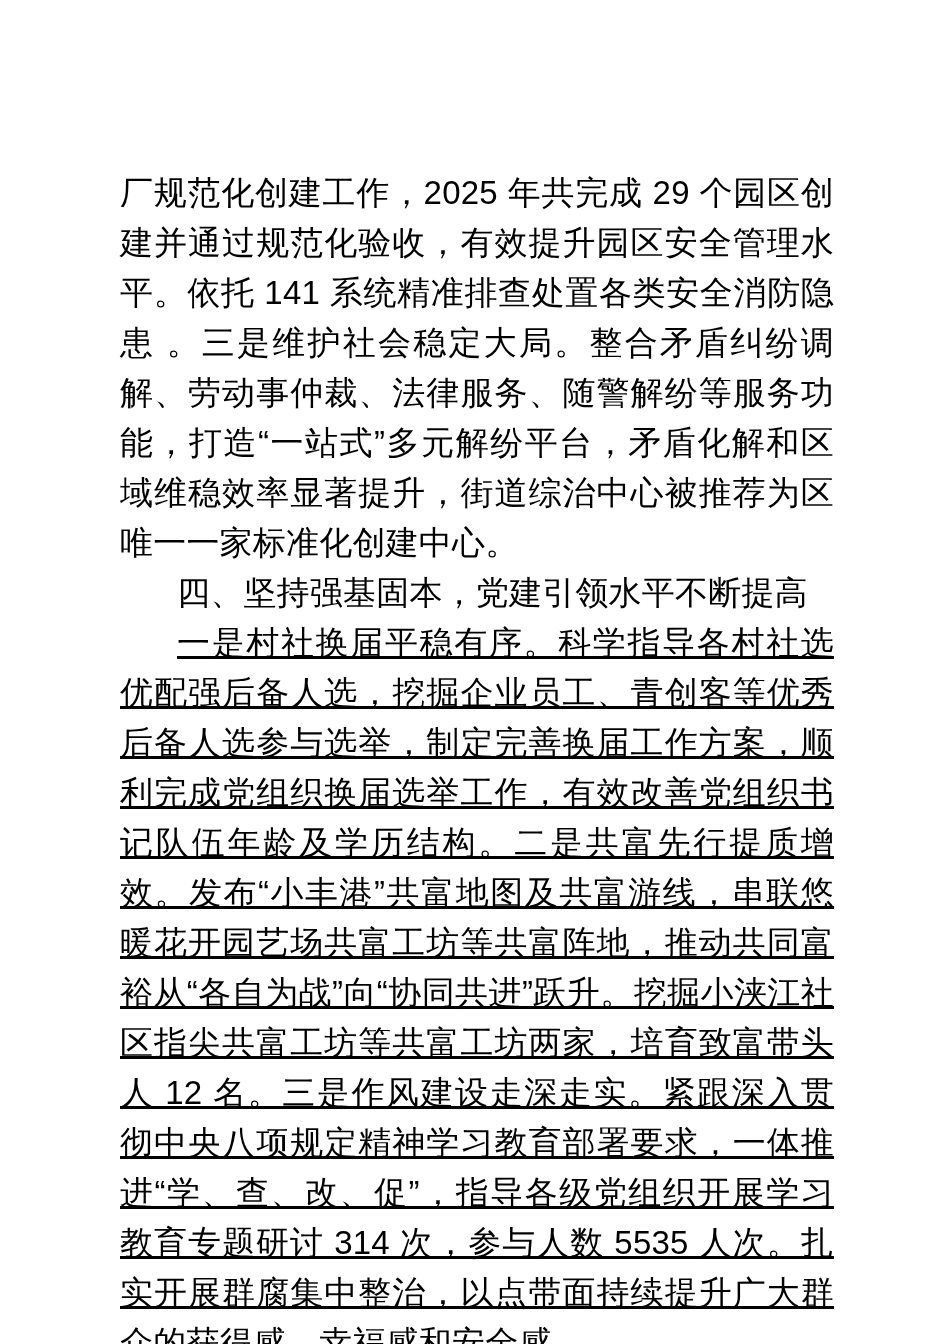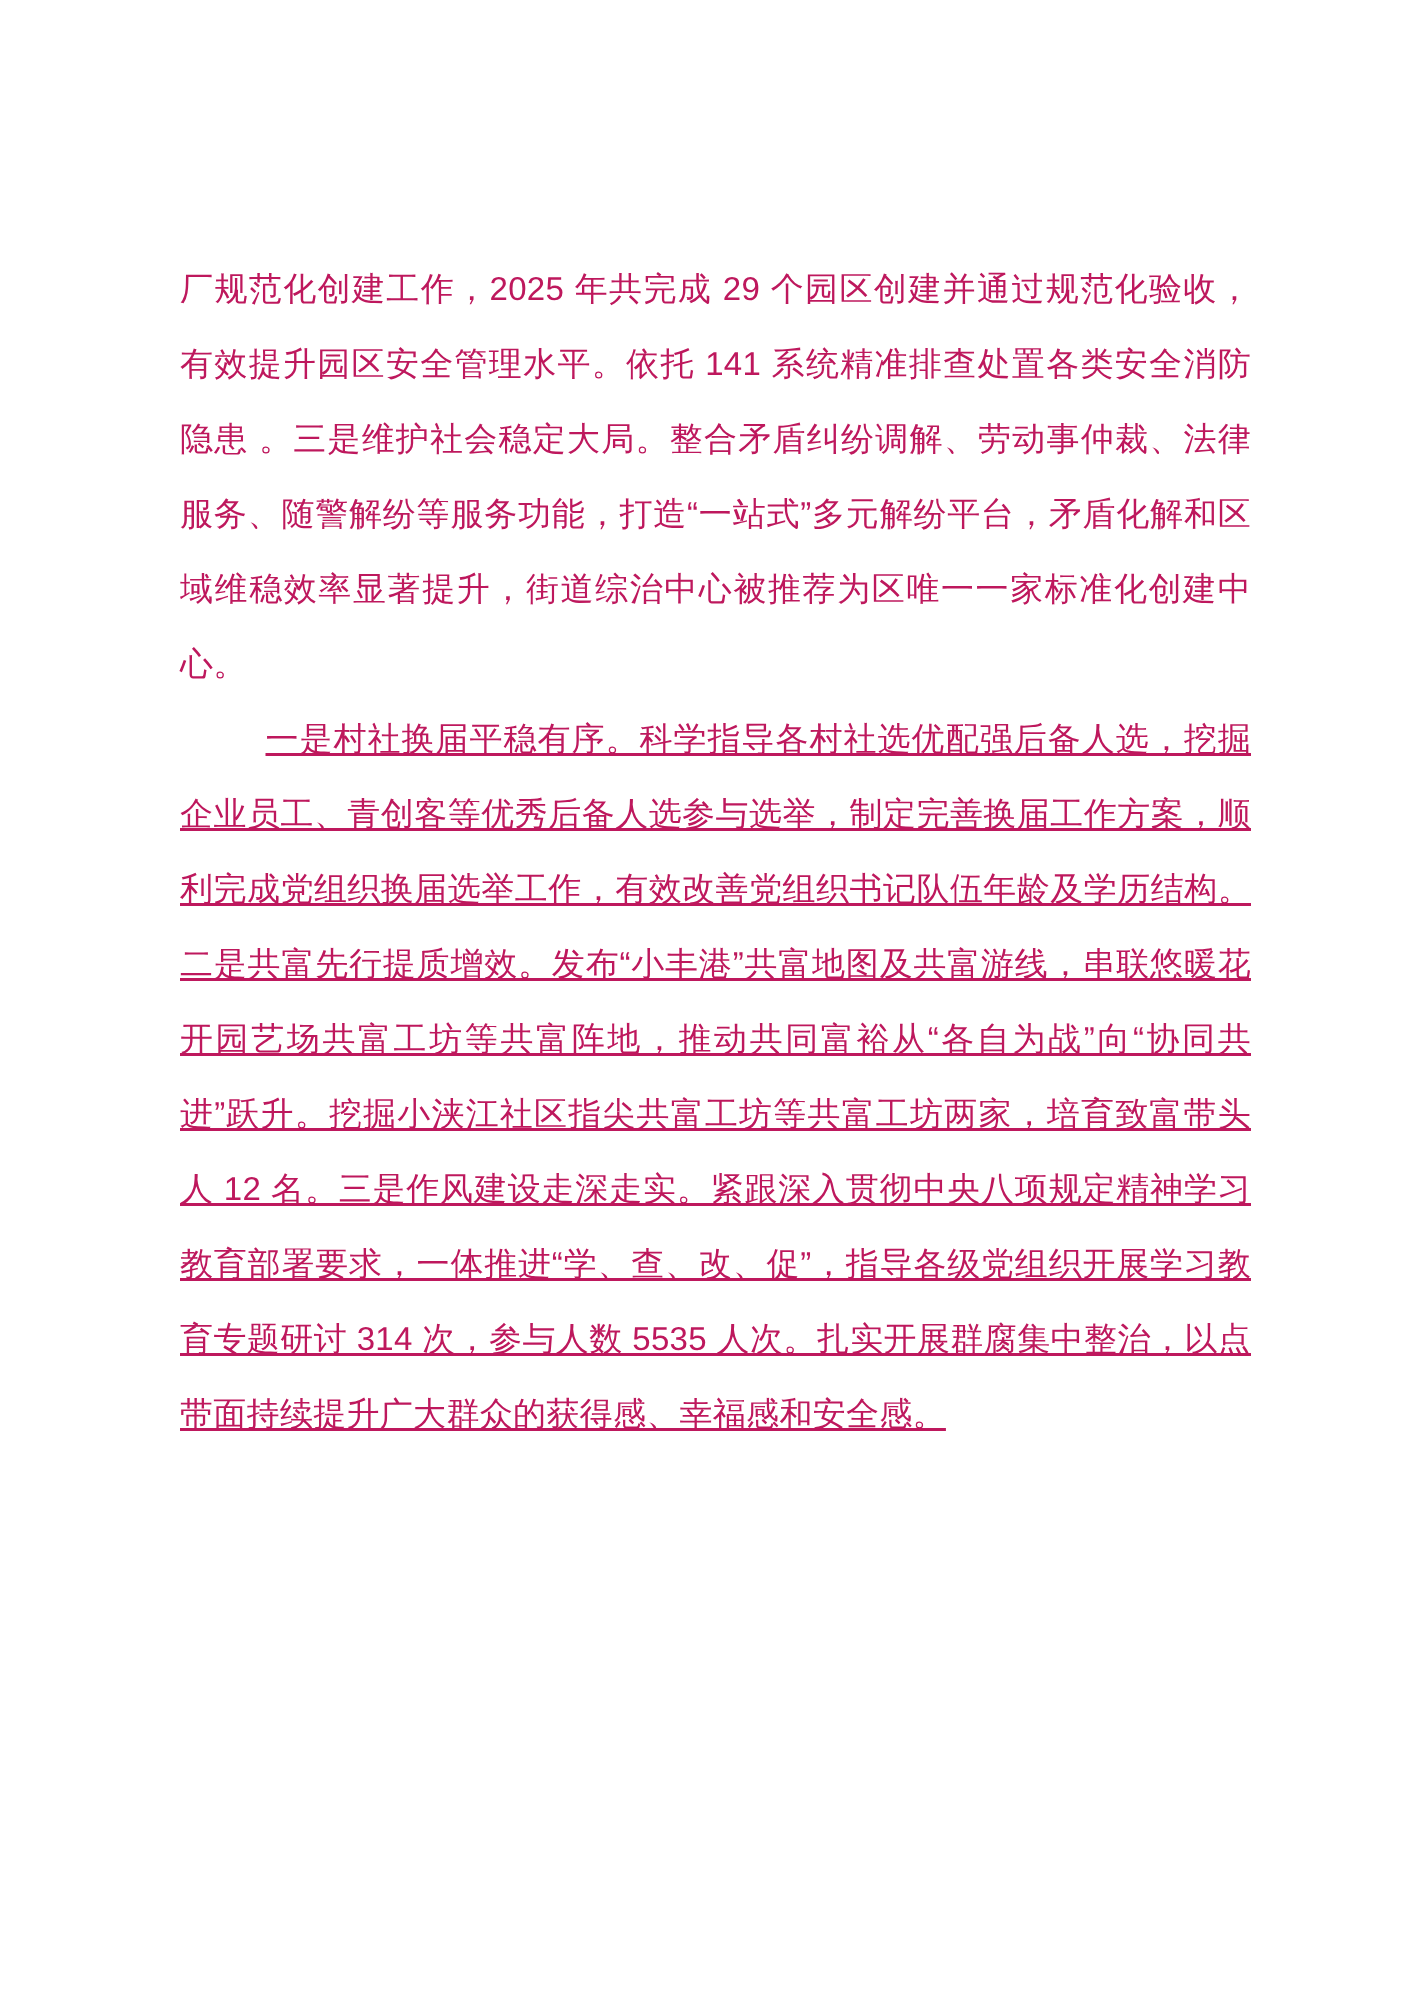--- a/index.html
+++ b/index.html
@@ -22,28 +22,28 @@
     box-sizing: border-box;
   }
   .doc-body {
     position: absolute;
     left: 120px;
     top: 168px;
     width: 714px;
   }
   .para {
     margin: 0 0 0 0;
-    font-size: 22px;
+    font-size: 33px;
     line-height: 50px;
     text-align: justify;
     text-justify: inter-ideograph;
     text-align-last: left;
     letter-spacing: 0.2px;
     word-break: break-all;
-    color: #be185d;
+    color: #000000;
   }
   .para.indent {
     text-indent: 57px;
     text-decoration: underline;
   }
   .para.heading {
     text-indent: 57px;
   }
   
   .para.continued {
@@ -51,18 +51,19 @@
   }
 </style>
 </head>
 <body>
 
 <div class="page">
   <div class="doc-body">
 
     <p class="para continued">厂规范化创建工作，2025 年共完成 29 个园区创建并通过规范化验收，有效提升园区安全管理水平。依托 141 系统精准排查处置各类安全消防隐患 。三是维护社会稳定大局。整合矛盾纠纷调解、劳动事仲裁、法律服务、随警解纷等服务功能，打造“一站式”多元解纷平台，矛盾化解和区域维稳效率显著提升，街道综治中心被推荐为区唯一一家标准化创建中心。</p>
 
+    <p class="para heading">四、坚持强基固本，党建引领水平不断提高</p>
 
     <p class="para indent">一是村社换届平稳有序。科学指导各村社选优配强后备人选，挖掘企业员工、青创客等优秀后备人选参与选举，制定完善换届工作方案，顺利完成党组织换届选举工作，有效改善党组织书记队伍年龄及学历结构。二是共富先行提质增效。发布“小丰港”共富地图及共富游线，串联悠暖花开园艺场共富工坊等共富阵地，推动共同富裕从“各自为战”向“协同共进”跃升。挖掘小浃江社区指尖共富工坊等共富工坊两家，培育致富带头人 12 名。三是作风建设走深走实。紧跟深入贯彻中央八项规定精神学习教育部署要求，一体推进“学、查、改、促”，指导各级党组织开展学习教育专题研讨 314 次，参与人数 5535 人次。扎实开展群腐集中整治，以点带面持续提升广大群众的获得感、幸福感和安全感。</p>
 
 
   </div>
 </div>
 
 </body></html>

